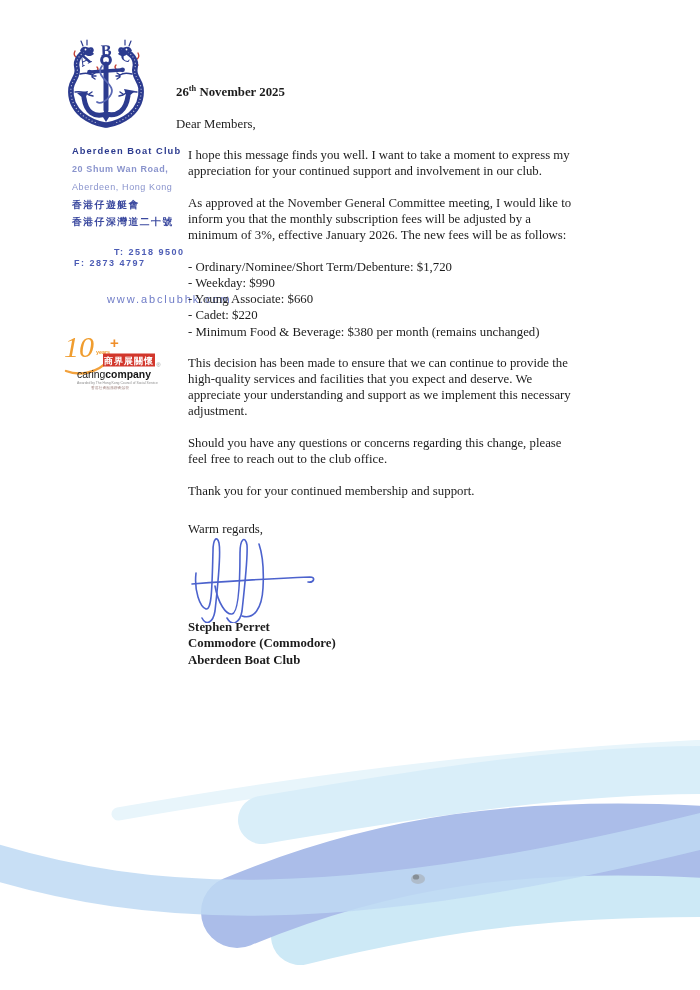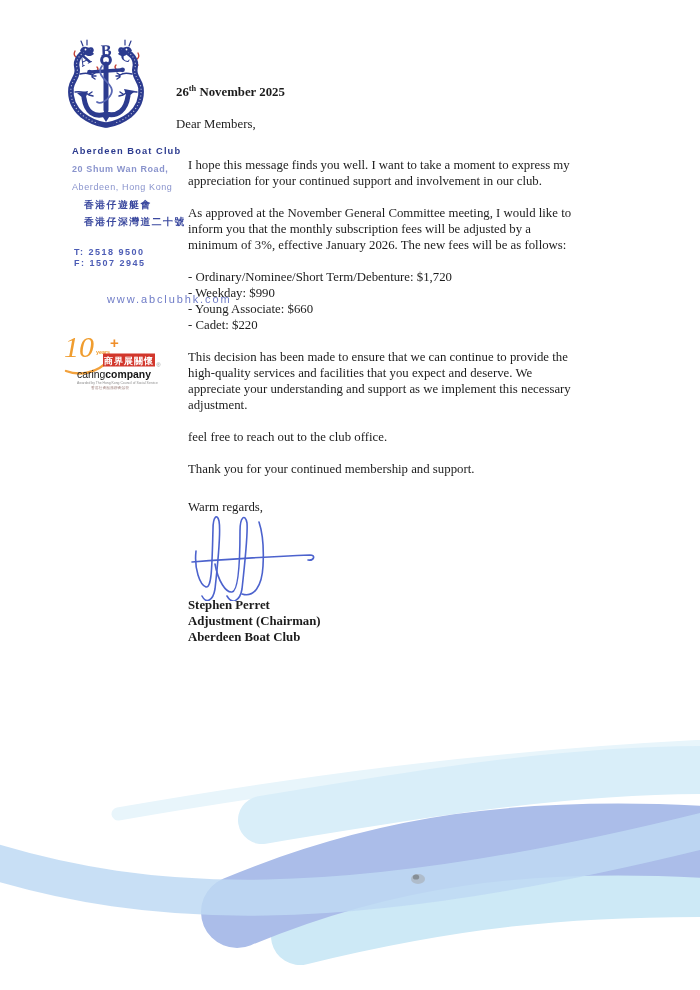--- a/index.html
+++ b/index.html
@@ -7,36 +7,36 @@
         font-family:"Liberation Serif",serif;color:#1c1c1c;}
 
   
   .sidebar{position:absolute;left:0;top:0;width:182px;height:760px;
            font-family:"Liberation Sans",sans-serif;}
   .crest{position:absolute;left:60px;top:30px;}
   .club-name{position:absolute;left:72px;top:146px;font-size:9.3px;font-weight:bold;
              letter-spacing:1.1px;color:#2c3b8f;white-space:nowrap;}
   .addr{position:absolute;left:72px;font-size:9px;letter-spacing:.6px;color:#8a94cd;white-space:nowrap;}
   .addr1{top:164px;font-weight:bold;} .addr2{top:182px;}
-  .zh{position:absolute;left:84px;font-size:9.8px;letter-spacing:1.5px;color:#3b499f;
+  .zh{position:absolute;left:72px;font-size:9.8px;letter-spacing:1.5px;color:#3b499f;
       font-weight:600;white-space:nowrap;}
   .zh1{top:199px;} .zh2{top:216px;}
   .contact{position:absolute;left:74px;font-size:9px;font-weight:600;letter-spacing:1.5px;
            color:#4c5cb5;white-space:nowrap;}
-  .tel{top:247px;} .fax{top:258px;}
+  .tel{top:247px;margin-left:40px;} .fax{top:258px;}
   .website{position:absolute;left:71px;top:293px;font-size:11px;font-weight:500;
            letter-spacing:1.9px;color:#6f7cc7;white-space:nowrap;margin-left:36px;}
   .caring{position:absolute;left:63px;top:326px;}
 
   
   .letter{position:absolute;left:176px;top:81px;width:440px;font-size:12.8px;}
   .ln{line-height:16.1px;white-space:nowrap;margin-left:12px;}
   .b{font-weight:bold;}
   .blk{margin:0 0 16px 0;}
-  .sal{margin-bottom:25px;}
+  .sal{margin-bottom:15px;}
   .fees{margin-bottom:15px;}
   .p5{margin-bottom:22px;}
   .sup{font-size:8.4px;font-weight:bold;vertical-align:4.5px;}
   .sig-wrap{position:relative;height:82px;}
   .sig-wrap svg{position:absolute;left:6px;top:-6px;}
 
   
   .waves{position:absolute;left:0;top:740px;width:700px;height:250px;}
 </style>
 </head>
@@ -89,21 +89,21 @@
         <path d="M42,36 C33,48 59,54 50,66 C46,72 40,74 37,72" stroke="#5a68b4" stroke-width="1.8"></path>
       </g>
     </svg>
 
     <div class="club-name">Aberdeen Boat Club</div>
     <div class="addr addr1">20 Shum Wan Road,</div>
     <div class="addr addr2">Aberdeen, Hong Kong</div>
     <div class="zh zh1">香港仔遊艇會</div>
     <div class="zh zh2">香港仔深灣道二十號</div>
     <div class="contact tel">T: 2518 9500</div>
-    <div class="contact fax">F: 1507 2945</div>
+    <div class="contact fax">F: 2873 4797</div>
     <div class="website">www.abclubhk.com</div>
 
     <svg class="caring" width="118" height="70" viewBox="0 0 118 70">
       <path d="M3,45 C16,50 34,48 47,33" fill="none" stroke="#f2a13c" stroke-width="2.4" stroke-linecap="round"></path>
       <text x="1" y="31" font-family="'Liberation Serif',serif" font-style="italic" font-size="30" fill="#f09d2f">10</text>
       <text x="33" y="28" font-family="'Liberation Sans',sans-serif" font-size="5.4" font-weight="bold" fill="#f09d2f">years</text>
       <text x="47" y="22" font-family="'Liberation Sans',sans-serif" font-size="15" font-weight="bold" fill="#ef8f2a">+</text>
       <rect x="40" y="27.5" width="52" height="13" fill="#d2372c"></rect>
       <text x="66" y="37.5" text-anchor="middle" font-family="'Liberation Sans',sans-serif" font-size="9" font-weight="bold" fill="#ffffff" letter-spacing="1">商界展關懷</text>
       <text x="93.5" y="41" font-family="'Liberation Sans',sans-serif" font-size="5.4" fill="#8b8b8b">®</text>
@@ -131,30 +131,32 @@
       <div class="ln">As approved at the November General Committee meeting, I would like to</div>
       <div class="ln">inform you that the monthly subscription fees will be adjusted by a</div>
       <div class="ln">minimum of 3%, effective January 2026. The new fees will be as follows:</div>
     </div>
 
     <div class="blk fees">
       <div class="ln">- Ordinary/Nominee/Short Term/Debenture: $1,720</div>
       <div class="ln">- Weekday: $990</div>
       <div class="ln">- Young Associate: $660</div>
       <div class="ln">- Cadet: $220</div>
+      <div class="ln">- Minimum Food &amp; Beverage: $380 per month (remains unchanged)</div>
     </div>
 
     <div class="blk">
       <div class="ln">This decision has been made to ensure that we can continue to provide the</div>
       <div class="ln">high-quality services and facilities that you expect and deserve. We</div>
       <div class="ln">appreciate your understanding and support as we implement this necessary</div>
       <div class="ln">adjustment.</div>
     </div>
 
     <div class="blk">
+      <div class="ln">Should you have any questions or concerns regarding this change, please</div>
       <div class="ln">feel free to reach out to the club office.</div>
     </div>
 
     <div class="blk p5">
       <div class="ln">Thank you for your continued membership and support.</div>
     </div>
 
     <div class="ln">Warm regards,</div>
 
     <div class="sig-wrap">
@@ -162,21 +164,21 @@
         <g fill="none" stroke="#3952c8" stroke-width="1.6" stroke-linecap="round" opacity="0.9">
           <path d="M14,42 C12,60 18,76 24,78 C30,79 30,55 31,20 C31,8 35,4 37,12 C39,22 35,62 33,80 C31,92 24,95 20,87"></path>
           <path d="M33,55 C36,72 44,84 50,83 C57,82 58,50 58,22 C58,8 63,4 65,14 C66,26 62,62 60,80 C58,92 50,96 45,87"></path>
           <path d="M60,85 C72,89 80,77 81,57 C82,39 80,22 77,13"></path>
           <path d="M10,53 C50,50 100,47 128,46 C134,46 132,52 126,51"></path>
         </g>
       </svg>
     </div>
 
     <div class="ln b">Stephen Perret</div>
-    <div class="ln b">Adjustment (Chairman)</div>
+    <div class="ln b">Commodore (Commodore)</div>
     <div class="ln b">Aberdeen Boat Club</div>
   </main>
 
   <svg class="waves" viewBox="0 0 700 250" width="700" height="250">
     <g style="mix-blend-mode:multiply" fill="none" stroke-linecap="round">
       <path d="M118,74 C280,46 470,18 706,6" stroke="#e8f5fb" stroke-width="13"></path>
       <path d="M262,80 C430,52 565,30 706,30" stroke="#d9eef9" stroke-width="48"></path>
       <path d="M300,196 C455,158 565,148 706,148" stroke="#cde9f6" stroke-width="58"></path>
       <path d="M237,172 C385,110 525,92 706,102" stroke="#abbde9" stroke-width="72"></path>
       <path d="M-12,120 C145,168 335,182 706,90" stroke="#bed9f3" stroke-width="36" opacity="0.85"></path>

